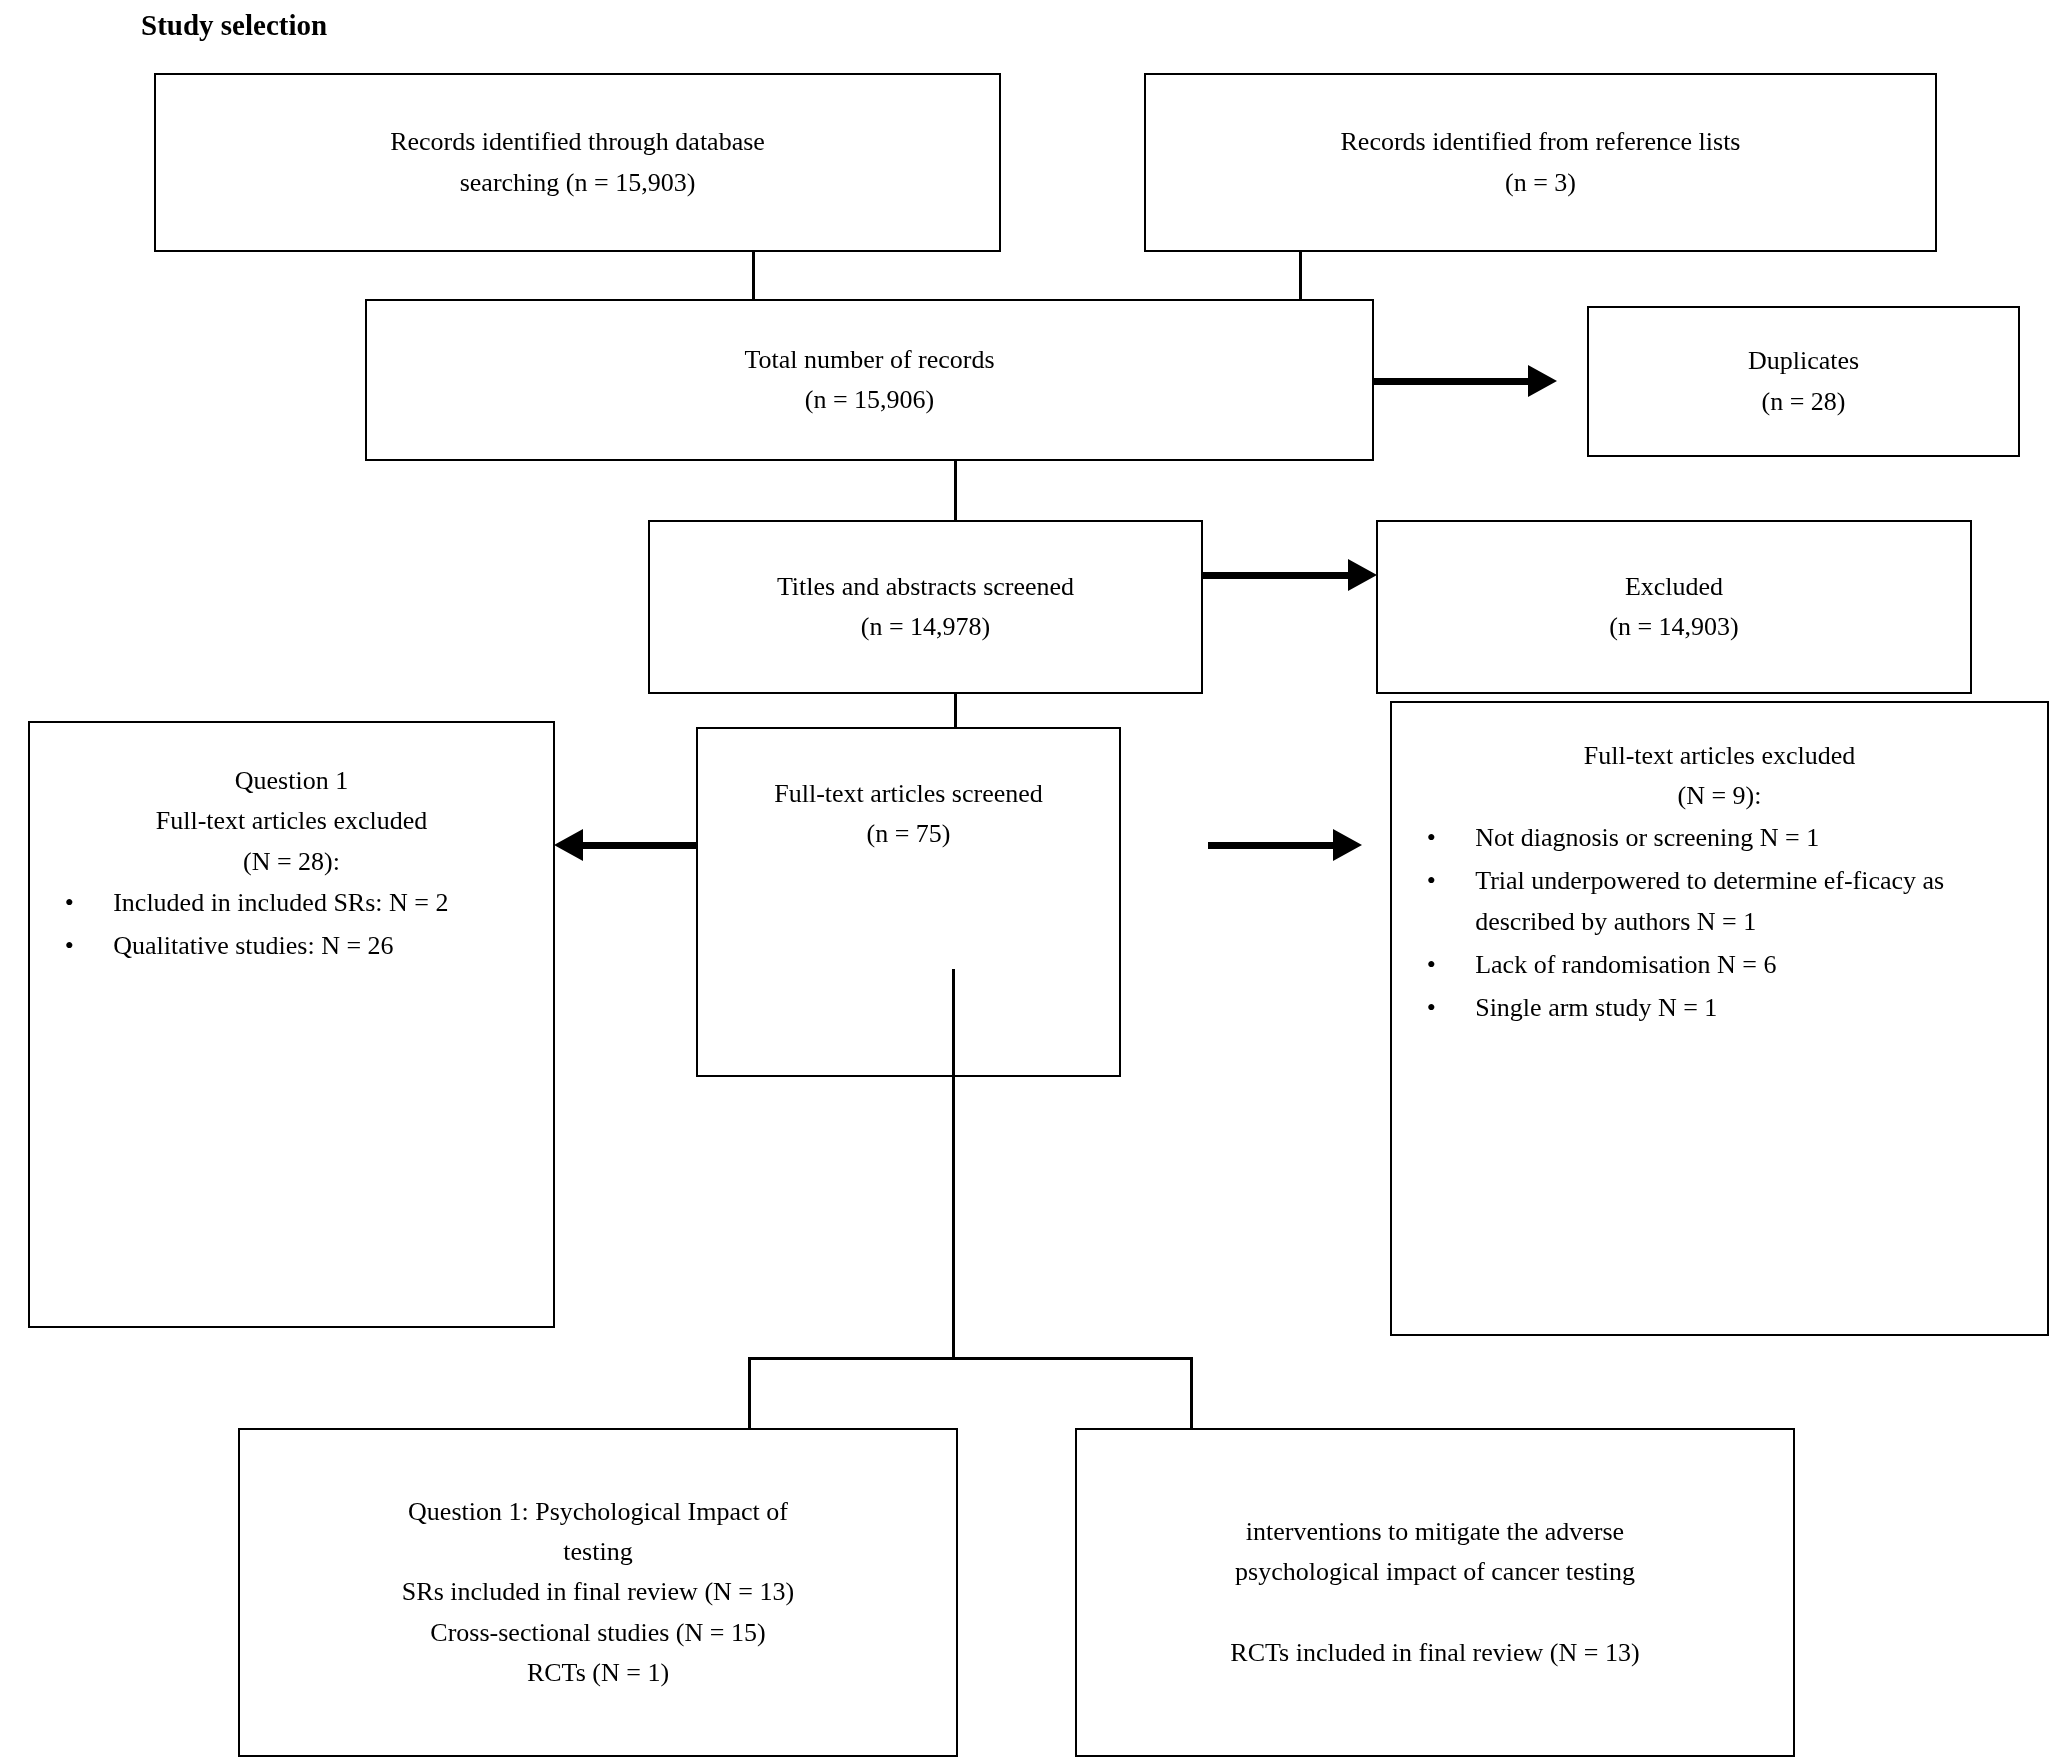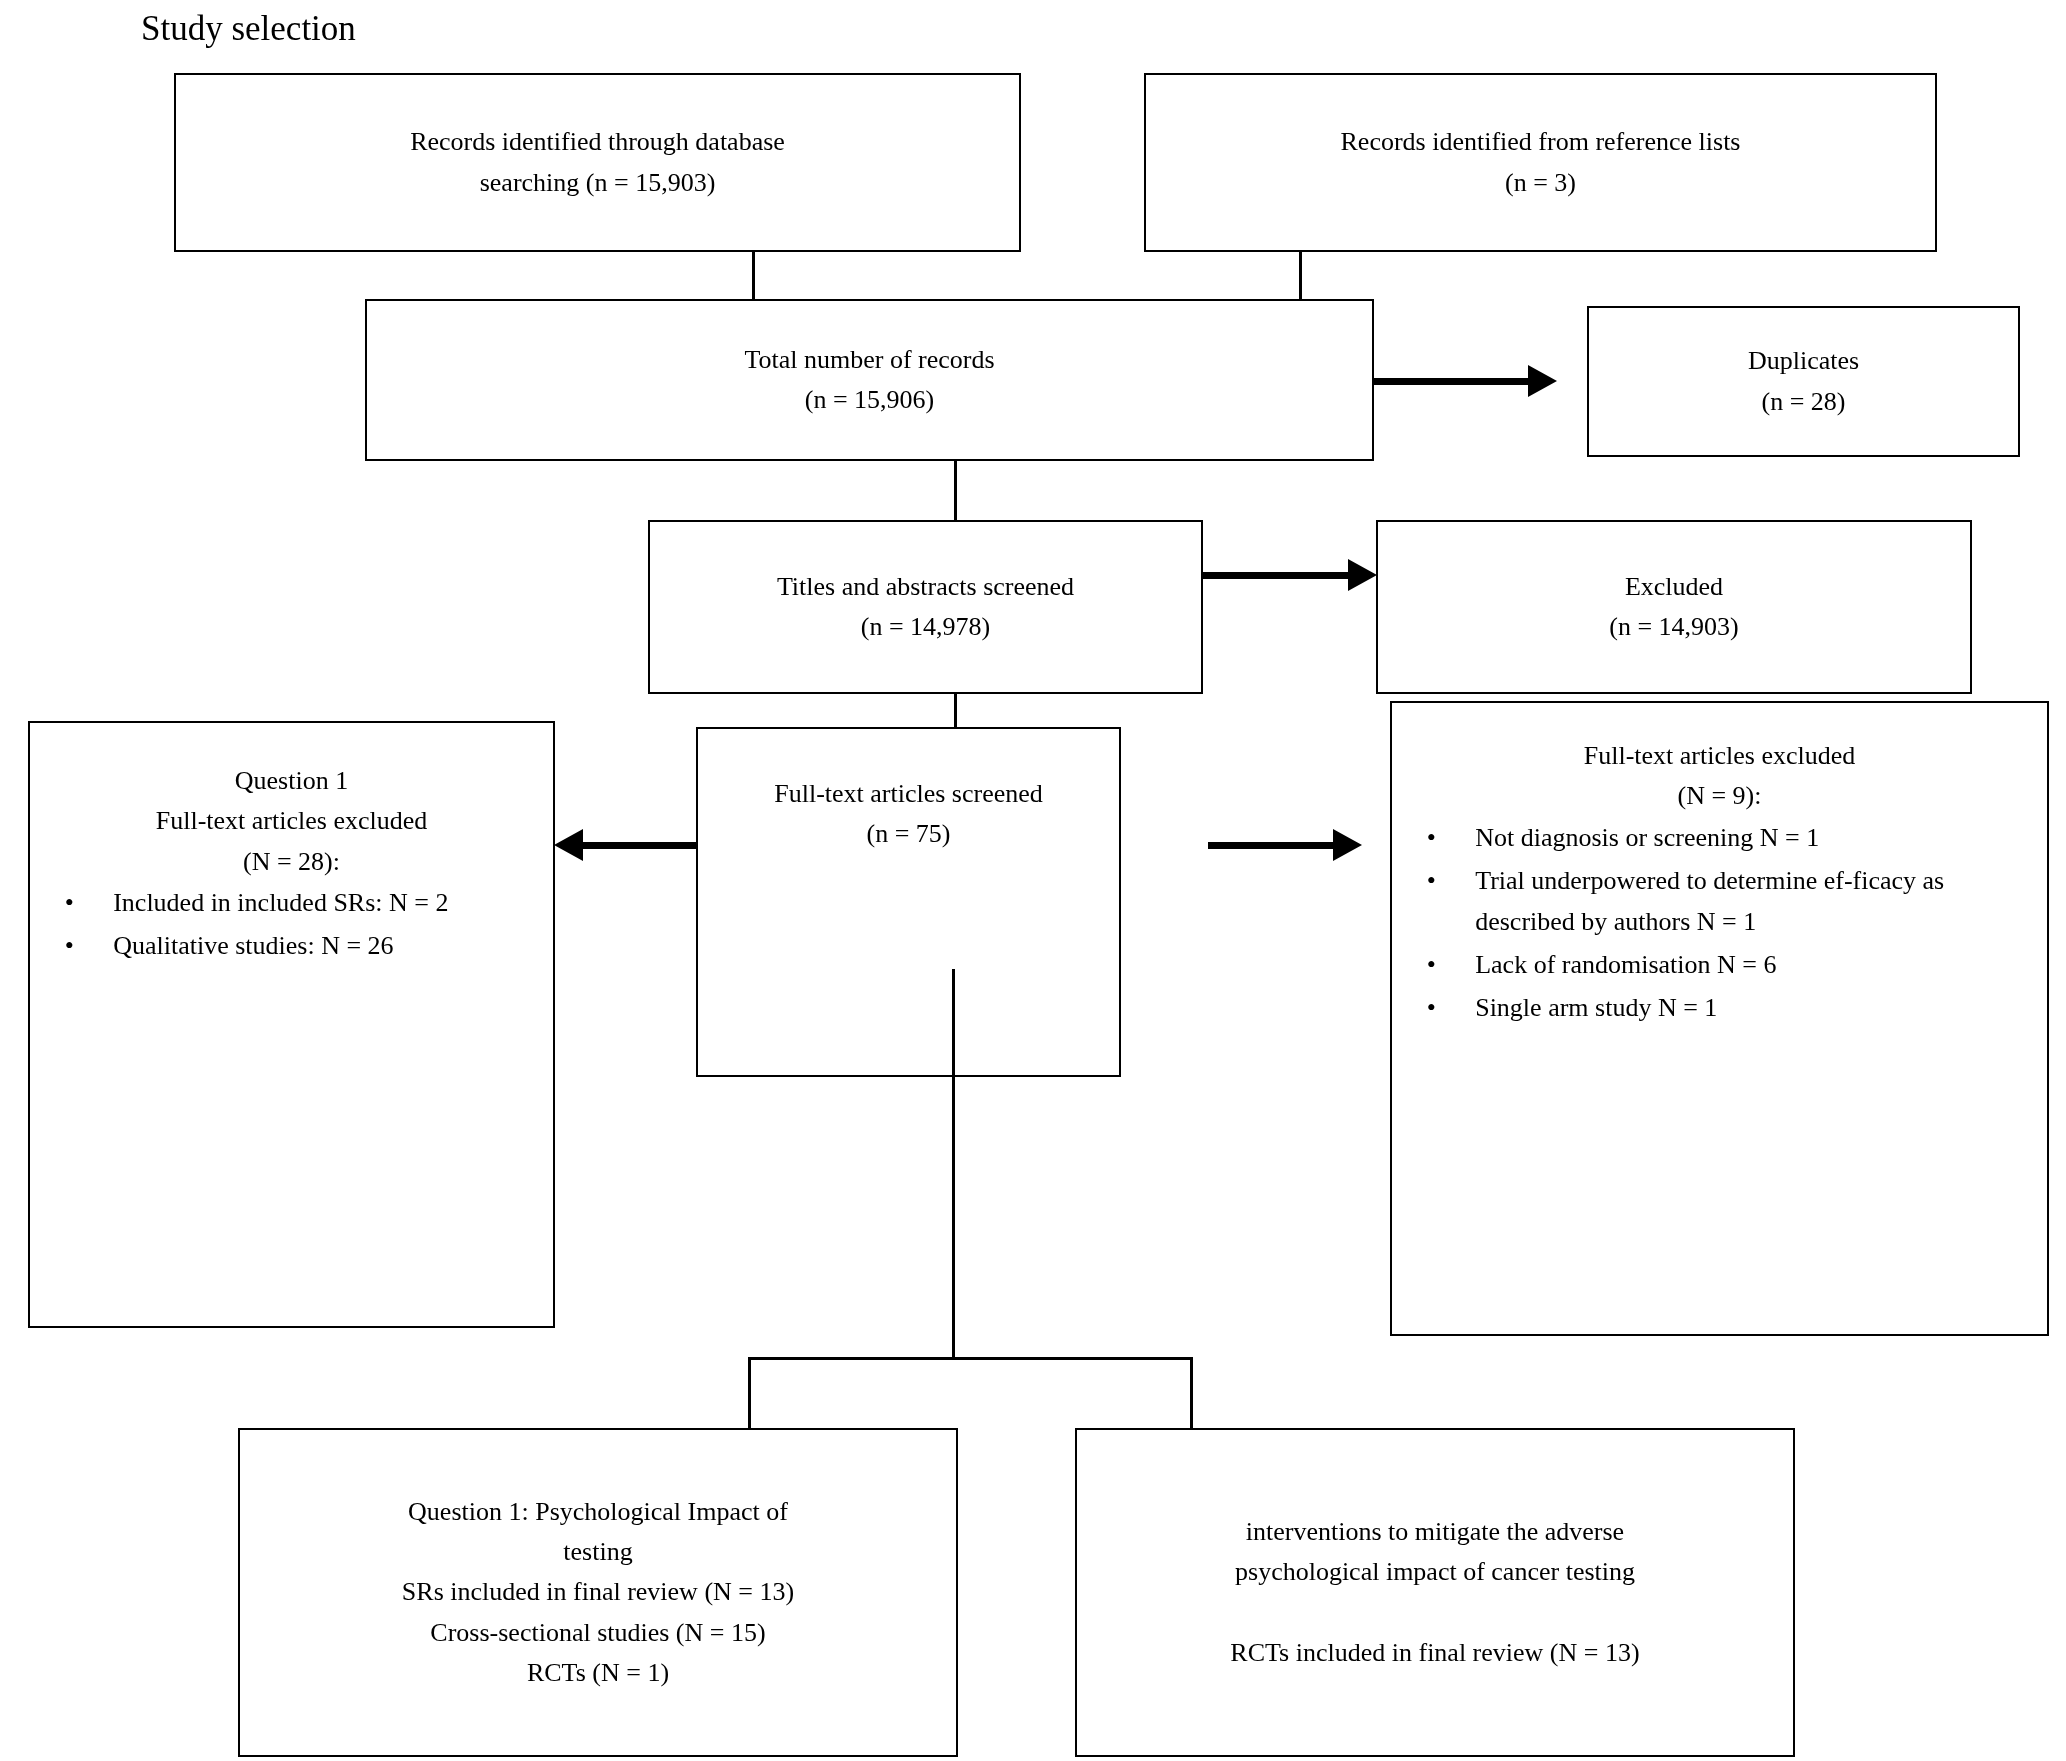--- a/index.html
+++ b/index.html
@@ -13,22 +13,22 @@
   }
   #canvas {
     position: relative;
     width: 2066px;
     height: 1761px;
     background: #ffffff;
     overflow: hidden;
   }
   .title {
     position: absolute;
-    font-weight: normal;
-    font-size: 35px;
+    font-weight: bold;
+    font-size: 29px;
     line-height: 1.1;
     white-space: nowrap;
   }
   .box {
     position: absolute;
     box-sizing: border-box;
     border: 2.4px solid #000000;
     background: #ffffff;
     display: flex;
     flex-direction: column;
@@ -114,21 +114,21 @@
     border-right: 29px solid #000000;
   }
 </style>
 </head>
 <body>
 
 <div id="canvas">
 
   <div class="title" style="left:141px; top:10.3px;">Study selection</div>
 
-  <div class="box" style="left:154px; top:73px; width:847px; height:179px;margin-left:20px;">
+  <div class="box" style="left:154px; top:73px; width:847px; height:179px;">
     <span class="line">Records identified through database</span>
     <span class="line">searching (n = 15,903)</span>
   </div>
 
   <div class="box" style="left:1144px; top:73px; width:793px; height:179px;">
     <span class="line">Records identified from reference lists</span>
     <span class="line">(n = 3)</span>
   </div>
 
   <div class="vline" style="left:752px; top:252px; height:85px;"></div>

